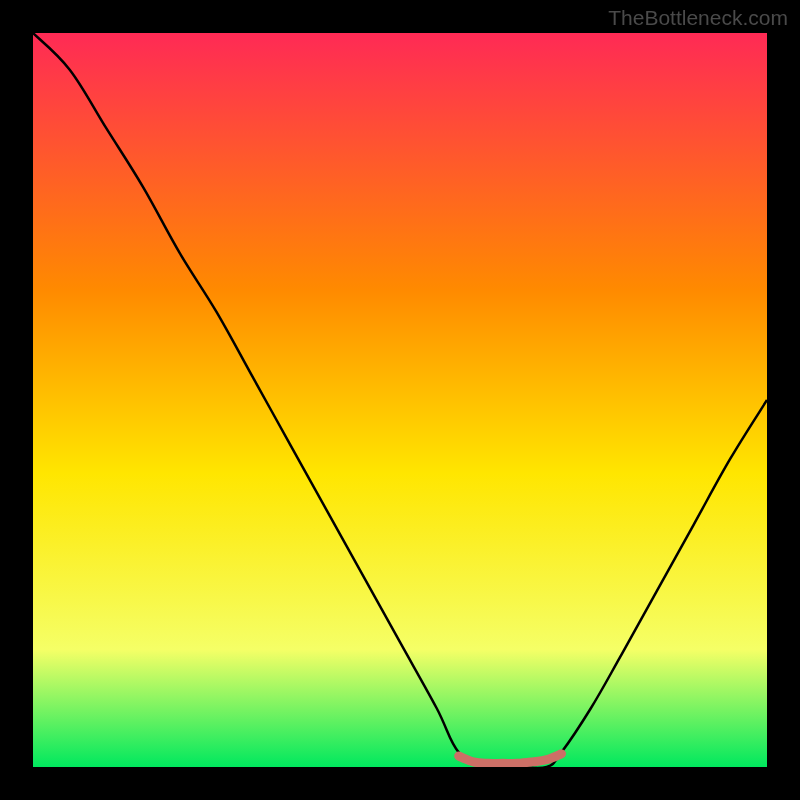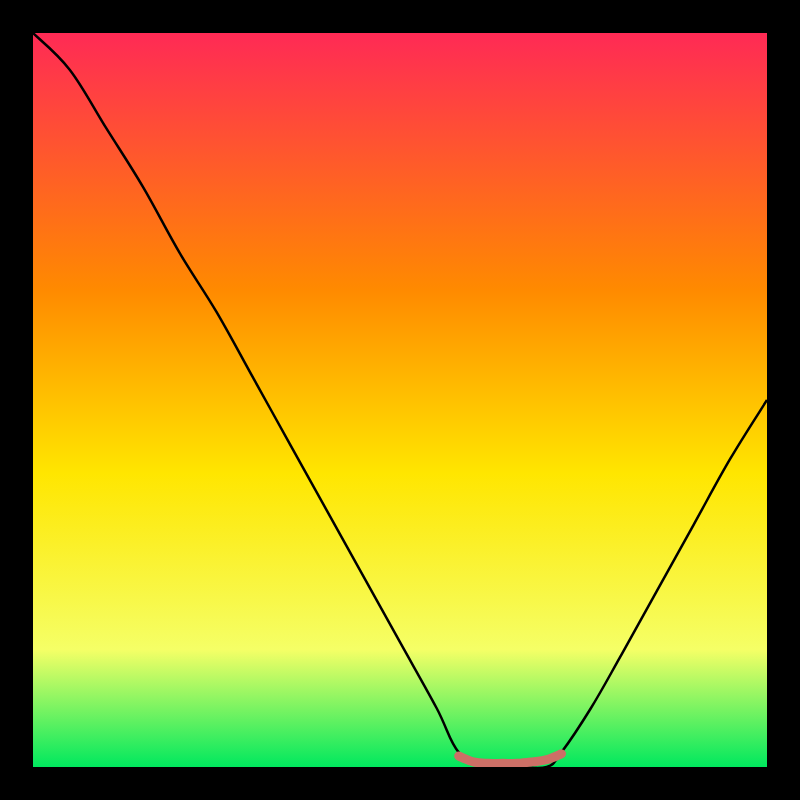--- a/index.html
+++ b/index.html
@@ -46,20 +46,21 @@
     left: 0;
     top: 0;
     width: 100%;
     height: 100%;
   }
 </style>
 </head>
 <body>
 
 <div class="container">
+  <div class="watermark">TheBottleneck.com</div>
 
   <div class="plot-area">
     <svg class="gradient-bg" viewBox="0 0 734 734" preserveAspectRatio="none">
       <defs>
         <linearGradient id="bg-grad" x1="0" y1="0" x2="0" y2="1">
           <stop id="g0" offset="0%" stop-color="#ff2a55"></stop>
           <stop id="g1" offset="35%" stop-color="#ff8a00"></stop>
           <stop id="g2" offset="60%" stop-color="#ffe600"></stop>
           <stop id="g3" offset="84%" stop-color="#f5ff66"></stop>
           <stop id="g4" offset="100%" stop-color="#00e85e"></stop>

